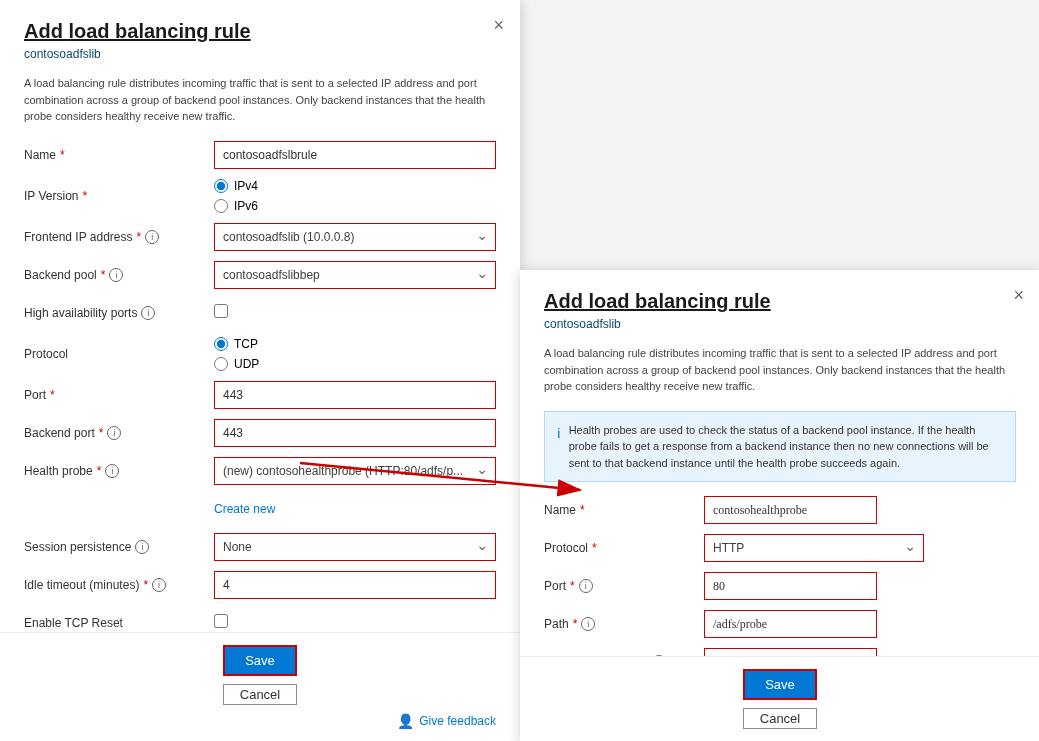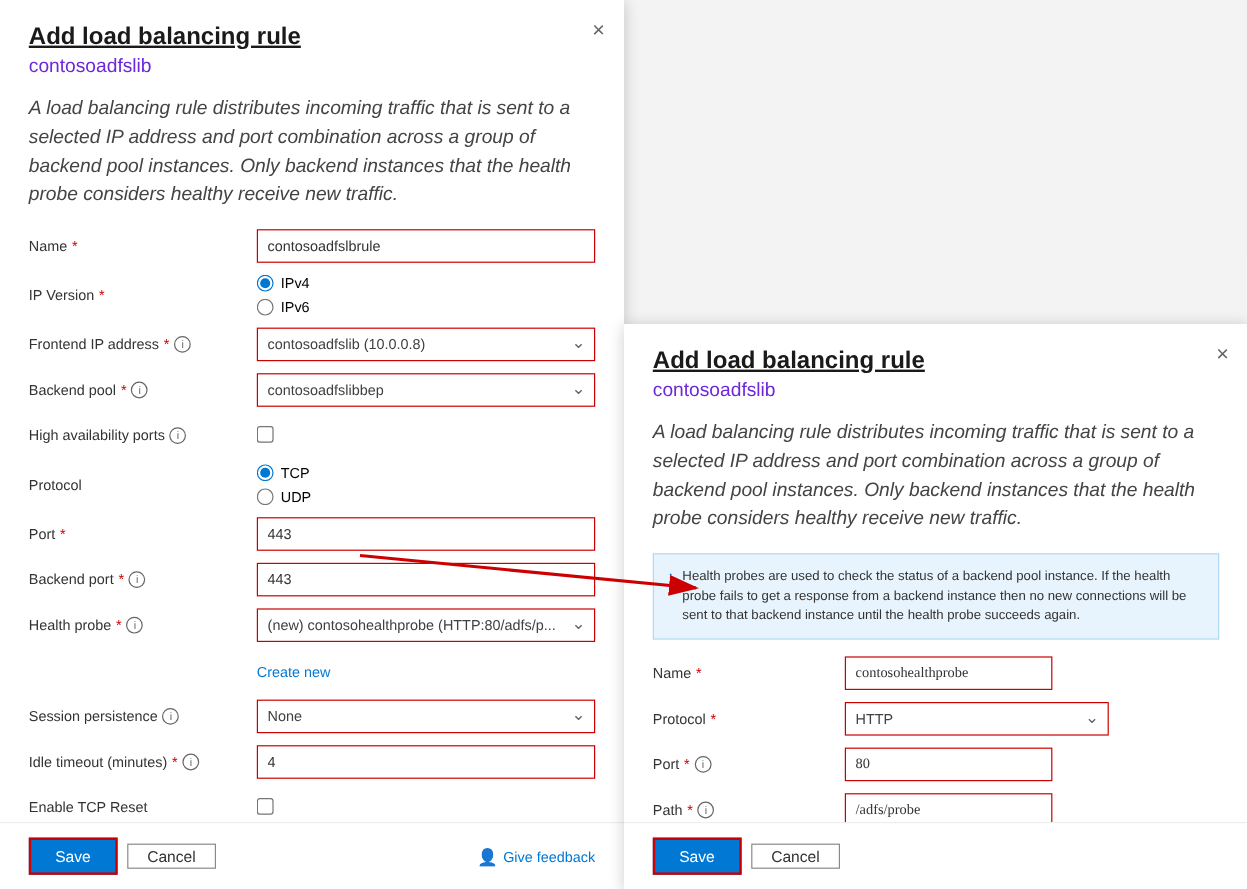--- a/index.html
+++ b/index.html
@@ -36,32 +36,31 @@
 
     .panel-title {
       font-size: 20px;
       font-weight: 600;
       color: #1a1a1a;
       margin-bottom: 4px;
       text-decoration: underline;
     }
 
     .panel-subtitle {
-      font-size: 16px;
-      color: #6d28d9;
+      font-size: 12px;
+      color: #0c4a6e;
       margin-bottom: 14px;
     }
 
     .panel-description {
-      font-size: 16px;
+      font-size: 11px;
       color: #444;
       line-height: 1.5;
       margin-bottom: 16px;
       max-width: 480px;
-      font-style: italic;
     }
 
     .close-btn {
       position: absolute;
       top: 16px;
       right: 16px;
       background: none;
       border: none;
       font-size: 18px;
       cursor: pointer;
@@ -182,20 +181,21 @@
       position: absolute;
       bottom: 0;
       left: 0;
       right: 0;
       padding: 12px 24px;
       display: flex;
       align-items: center;
       gap: 8px;
       border-top: 1px solid #eee;
       background: #fff;
+      flex-direction: column;
     }
 
     .btn-save {
       background: #0078d4;
       color: #fff;
       border: 2px solid #c00;
       padding: 6px 20px;
       font-size: 13px;
       cursor: pointer;
       font-weight: 500;

